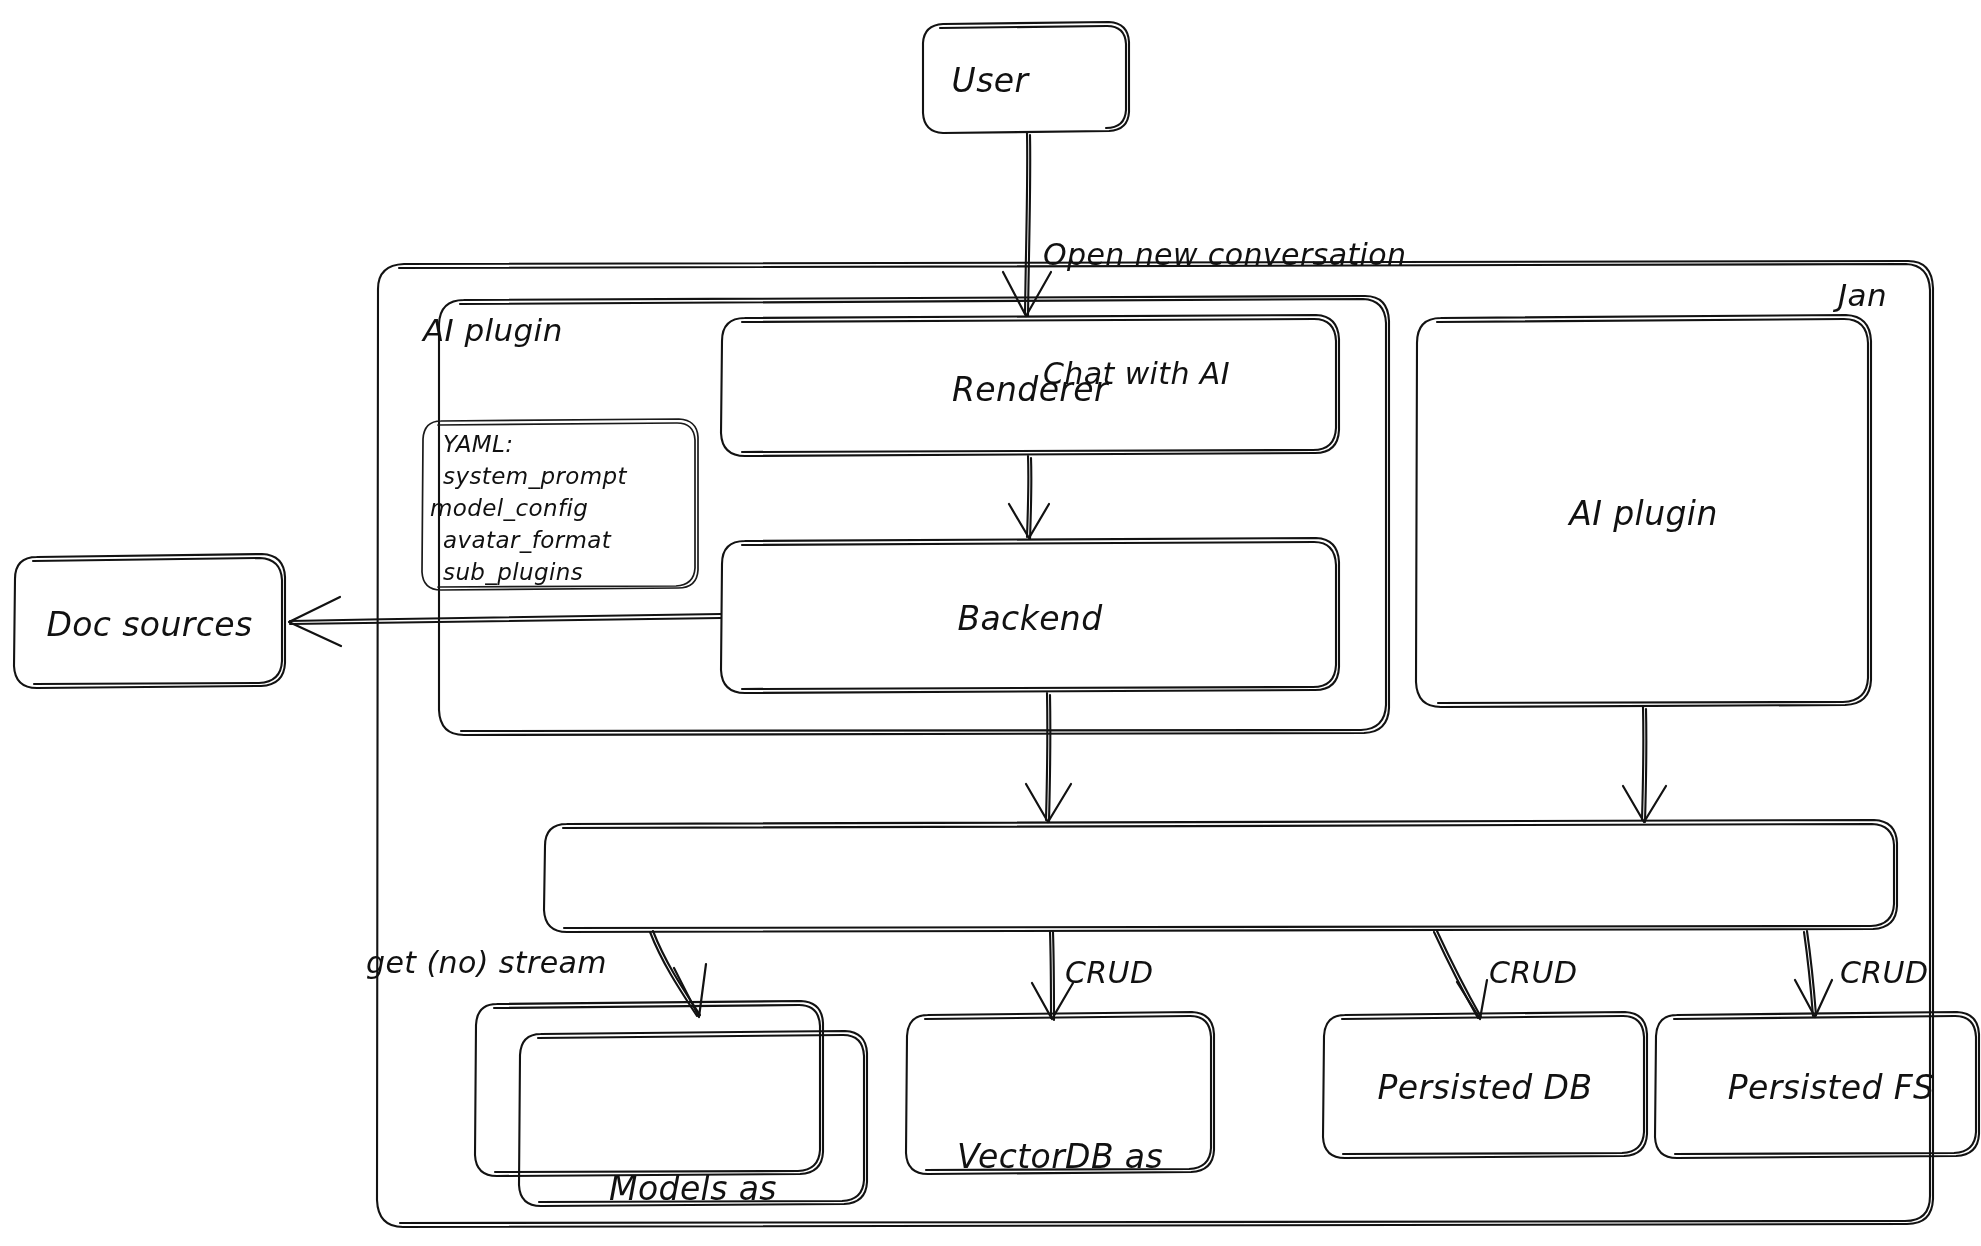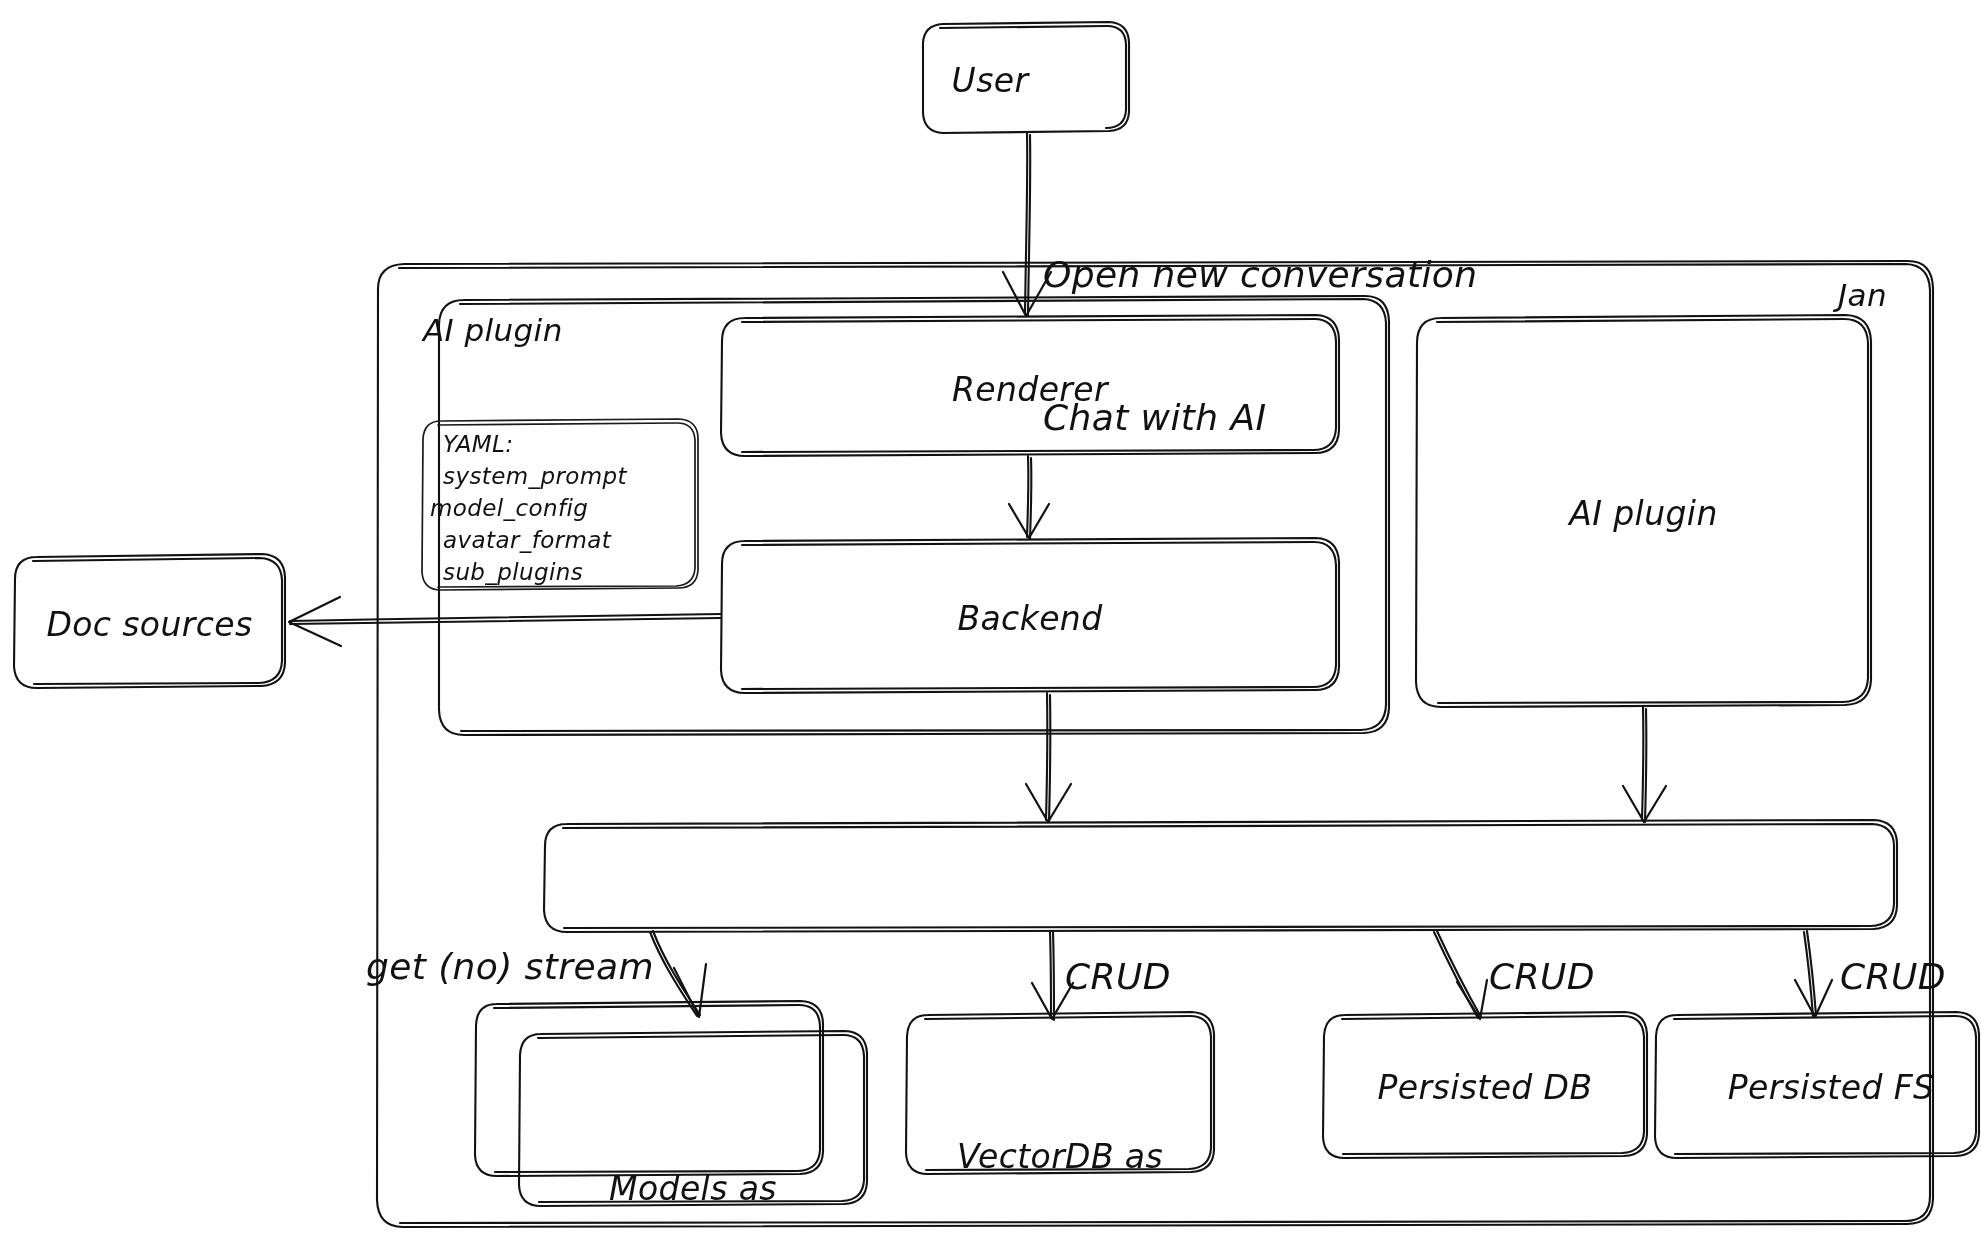--- a/index.html
+++ b/index.html
@@ -64,21 +64,21 @@
   }
   .node-label-2 {
     font-size: 33px;
     text-align: center;
     line-height: 1.30;
   }
   .container-label {
     font-size: 31px;
   }
   .edge-label {
-    font-size: 36px;
+    font-size: 30px;
     line-height: 1.33;
   }
   .yaml-title {
     font-size: 23px;
     line-height: 1.42;
   }
   .yaml-list {
     font-size: 23px;
     line-height: 1.42;
   }

